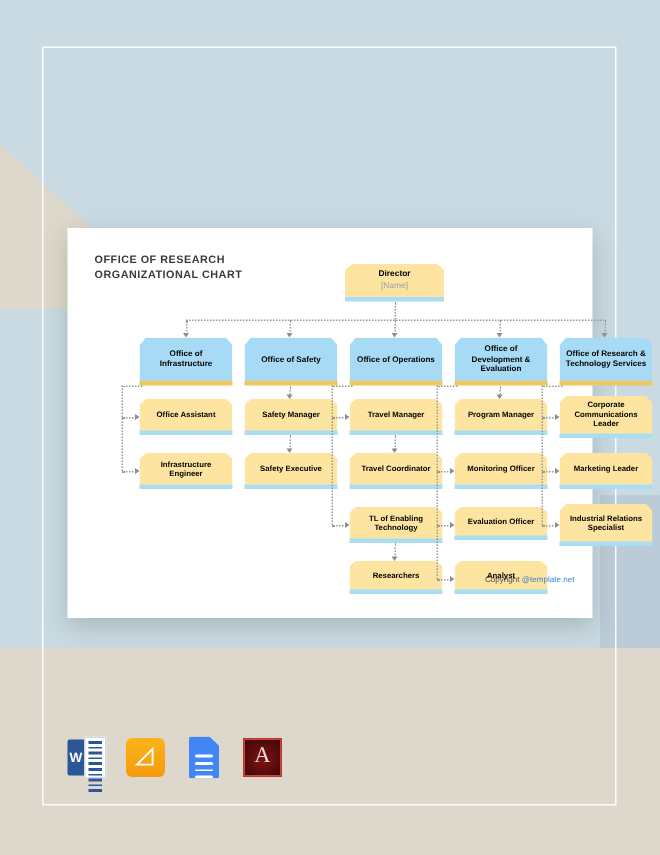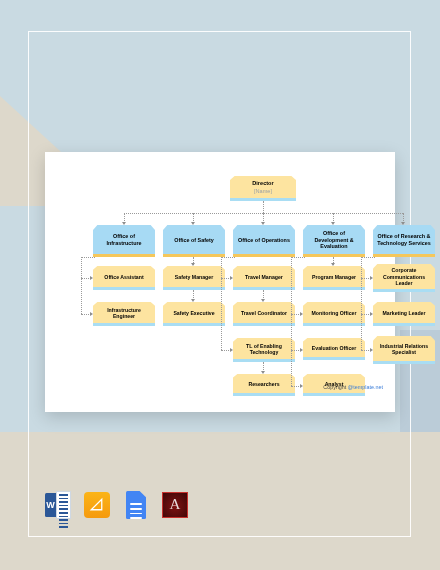--- a/index.html
+++ b/index.html
@@ -116,20 +116,22 @@
 <body>
 
 <div id="bg-blue"></div>
 <div id="bg-blue-right"></div>
 <div id="bg-beige-wedge"></div>
 <div id="bg-beige-bottom"></div>
 <div id="frame"></div>
 
 <div id="card">
 
+  <div id="doc-title">OFFICE OF RESEARCH
+ORGANIZATIONAL CHART</div>
 
   <div class="node n-yellow" style="left:185px;top:24px;width:66px;height:25px;font-size:5.6px;">
     <span class="shape"></span>
     <span class="bar"></span>
     <span class="lbl t-bold">
       <span>Director</span>
       <span class="sub">[Name]</span>
     </span>
   </div>
 

